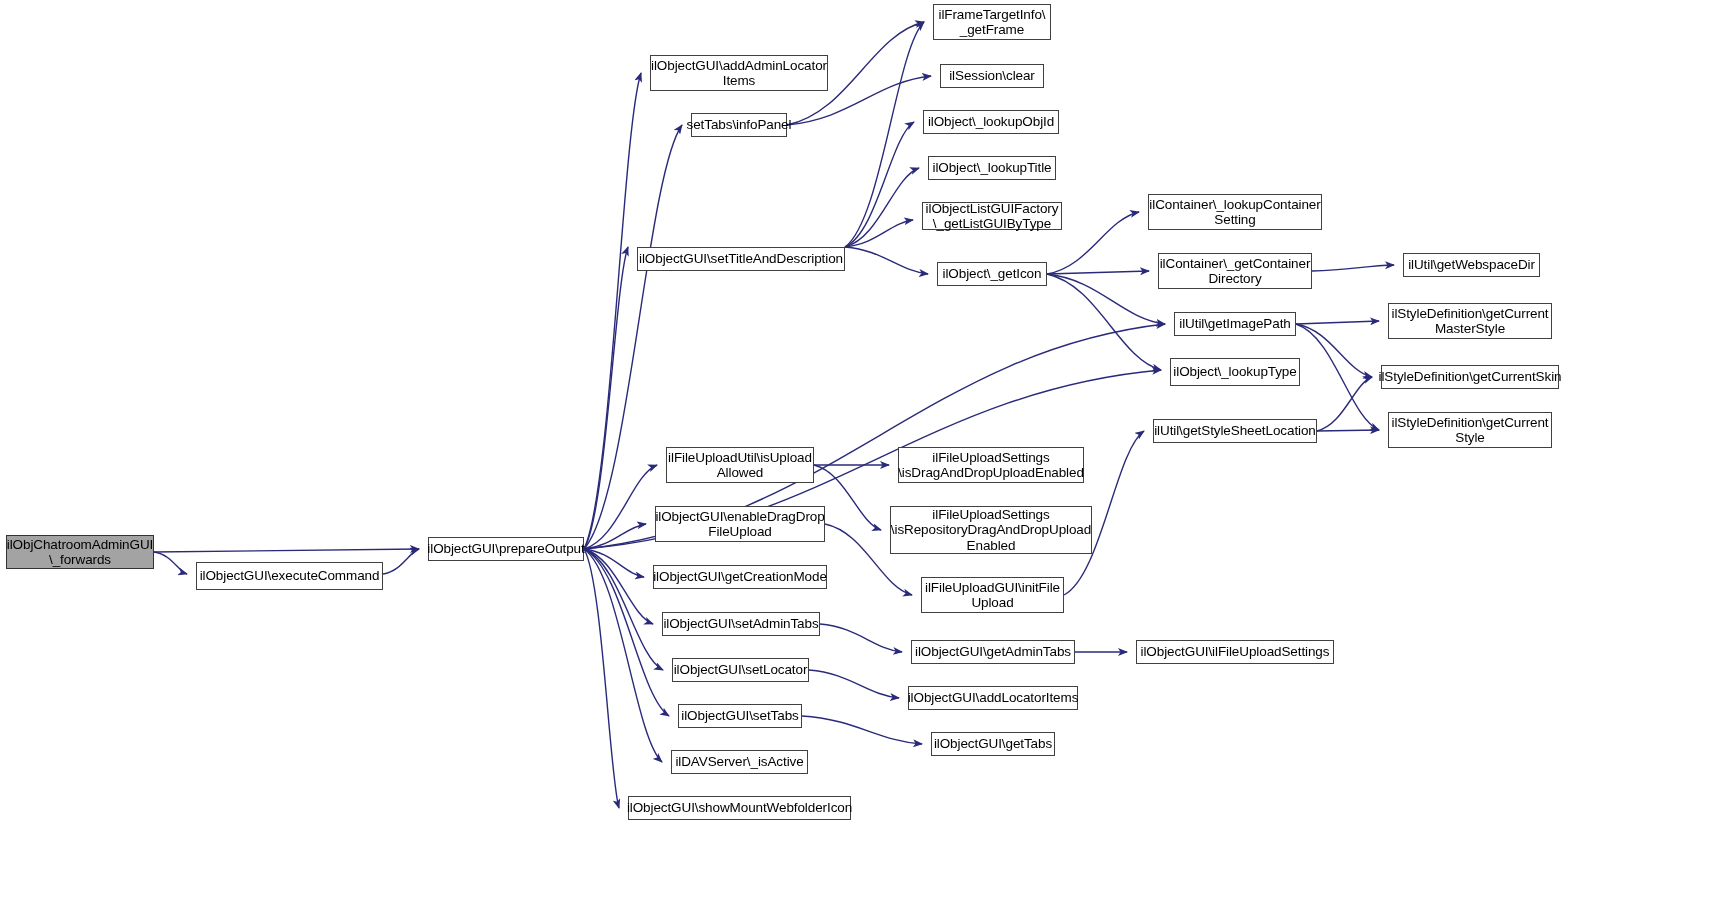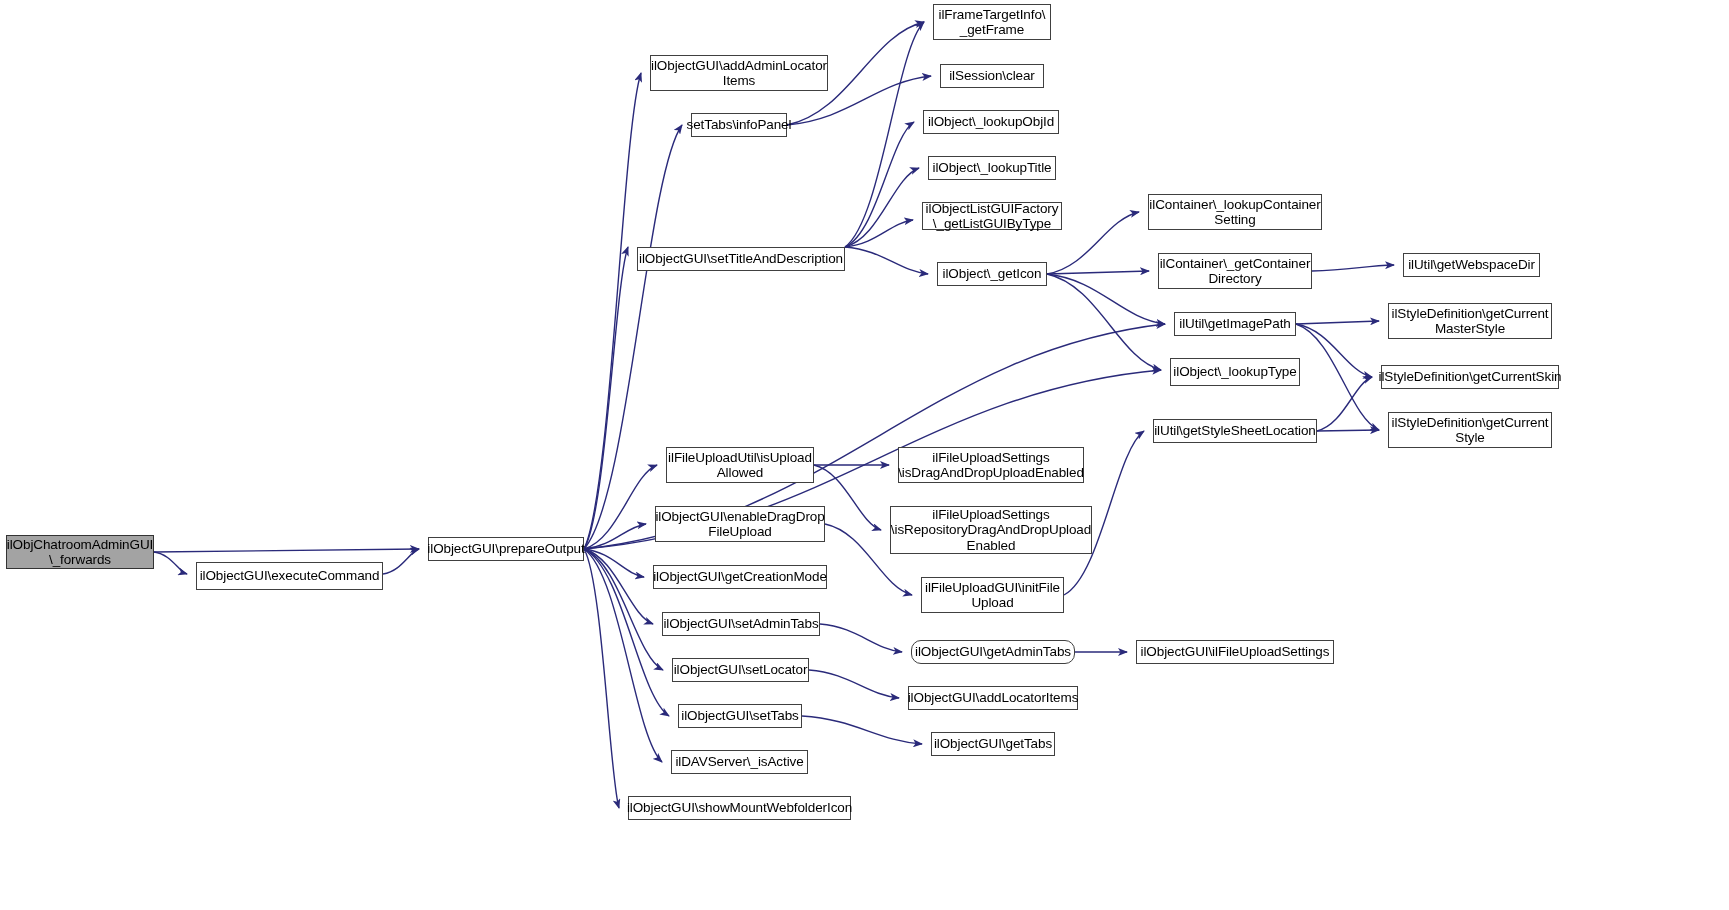--- a/index.html
+++ b/index.html
@@ -107,18 +107,18 @@
       <div class="node" style="left: 678px; top: 704px; width: 124px; height: 24px;"><span>ilObjectGUI\setTabs</span></div>
       <div class="node" style="left: 671px; top: 750px; width: 137px; height: 24px;"><span>ilDAVServer\_isActive</span></div>
       <div class="node" style="left: 628px; top: 796px; width: 223px; height: 24px;"><span>ilObjectGUI\showMountWebfolderIcon</span></div>
       <div class="node" style="left: 898px; top: 447px; width: 186px; height: 36px;"><span>ilFileUploadSettings
 \isDragAndDropUploadEnabled</span></div>
       <div class="node" style="left: 890px; top: 506px; width: 202px; height: 48px;"><span>ilFileUploadSettings
 \isRepositoryDragAndDropUpload
 Enabled</span></div>
       <div class="node" style="left: 921px; top: 577px; width: 143px; height: 36px;"><span>ilFileUploadGUI\initFile
 Upload</span></div>
-      <div class="node" style="left: 911px; top: 640px; width: 164px; height: 24px; border-radius: 10px;"><span>ilObjectGUI\getAdminTabs</span></div>
+      <div class="node" style="left: 911px; top: 640px; width: 164px; height: 24px;"><span>ilObjectGUI\getAdminTabs</span></div>
       <div class="node" style="left: 908px; top: 686px; width: 170px; height: 24px;"><span>ilObjectGUI\addLocatorItems</span></div>
       <div class="node" style="left: 931px; top: 732px; width: 124px; height: 24px;"><span>ilObjectGUI\getTabs</span></div>
       <div class="node" style="left: 1136px; top: 640px; width: 198px; height: 24px;"><span>ilObjectGUI\ilFileUploadSettings</span></div>
     </div>
 </div>
 
 </body></html>

